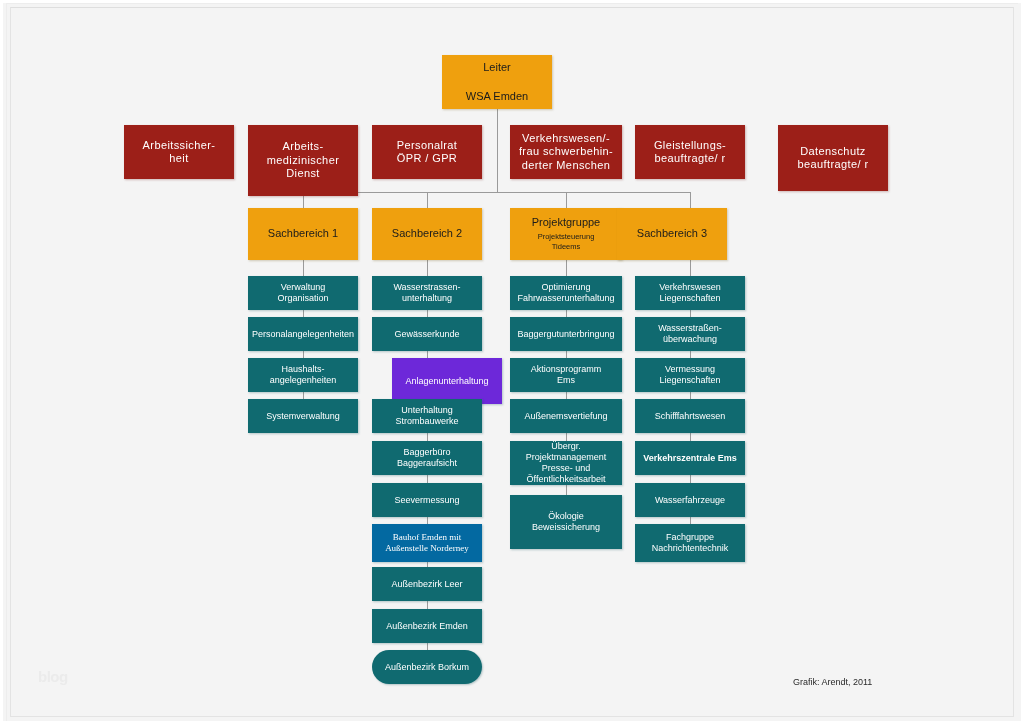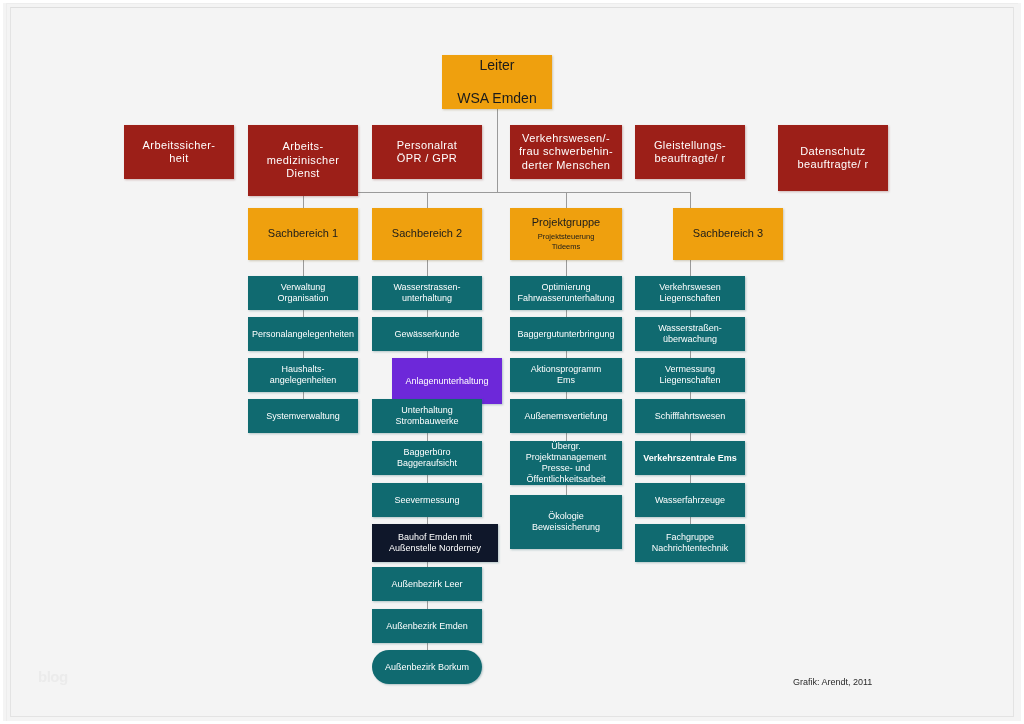--- a/index.html
+++ b/index.html
@@ -54,21 +54,21 @@
     justify-content: center;
     text-align: center;
     z-index: 3;
     line-height: 1.22;
     -webkit-font-smoothing: antialiased;
   }
 
   .node-root {
     background: #efa00e;
     color: #1b1b1b;
-    font-size: 14px;
+    font-size: 11px;
     box-shadow: 1px 1px 2px rgba(120,100,40,0.30);
     gap: 15px;
   }
   .node-staff {
     background: #9c1f18;
     color: #ffffff;
     font-size: 11px;
     letter-spacing: 0.4px;
     box-shadow: 1px 1px 2px rgba(120,40,35,0.30);
   }
@@ -211,21 +211,21 @@
         <span class="ln">Unterhaltung</span>
         <span class="ln">Strombauwerke</span>
       </div>
       <div class="node node-unit" style="background: rgb(16, 106, 112); left: 372px; top: 441px; width: 110px; height: 34px;">
         <span class="ln">Baggerbüro</span>
         <span class="ln">Baggeraufsicht</span>
       </div>
       <div class="node node-unit" style="background: rgb(16, 106, 112); left: 372px; top: 483px; width: 110px; height: 34px;">
         <span class="ln">Seevermessung</span>
       </div>
-      <div class="node node-unit" style="background: #0f172a; left: 372px; top: 524px; width: 126px; height: 38px;">
+      <div class="node node-unit" style="background: #0369a1; left: 372px; top: 524px; width: 110px; height: 38px; font-family: Liberation Serif, serif;">
         <span class="ln">Bauhof Emden mit</span>
         <span class="ln">Außenstelle Norderney</span>
       </div>
       <div class="node node-unit" style="background: rgb(16, 106, 112); left: 372px; top: 567px; width: 110px; height: 34px;">
         <span class="ln">Außenbezirk Leer</span>
       </div>
       <div class="node node-unit" style="background: rgb(16, 106, 112); left: 372px; top: 609px; width: 110px; height: 34px;">
         <span class="ln">Außenbezirk Emden</span>
       </div>
       <div class="node node-unit" style="background: rgb(16, 106, 112); left: 372px; top: 650px; width: 110px; height: 34px; border-radius: 17px;">
@@ -254,21 +254,21 @@
       </div>
       <div class="node node-unit" style="background: rgb(16, 106, 112); left: 510px; top: 441px; width: 112px; height: 44px;">
         <span class="ln">Übergr. Projektmanagement</span>
         <span class="ln">Presse- und</span>
         <span class="ln">Öffentlichkeitsarbeit</span>
       </div>
       <div class="node node-unit" style="background: rgb(16, 106, 112); left: 510px; top: 495px; width: 112px; height: 54px;">
         <span class="ln">Ökologie</span>
         <span class="ln">Beweissicherung</span>
       </div>
-      <div class="node node-dept" style="background: rgb(239, 160, 14); left: 673px; top: 208px; width: 110px; height: 52px;">
+      <div class="node node-dept" style="background: rgb(239, 160, 14); left: 617px; top: 208px; width: 110px; height: 52px;">
         <span class="ln">Sachbereich 3</span>
       </div>
       <div class="node node-unit" style="background: rgb(16, 106, 112); left: 635px; top: 276px; width: 110px; height: 34px;">
         <span class="ln">Verkehrswesen</span>
         <span class="ln">Liegenschaften</span>
       </div>
       <div class="node node-unit" style="background: rgb(16, 106, 112); left: 635px; top: 317px; width: 110px; height: 34px;">
         <span class="ln">Wasserstraßen-</span>
         <span class="ln">überwachung</span>
       </div>

